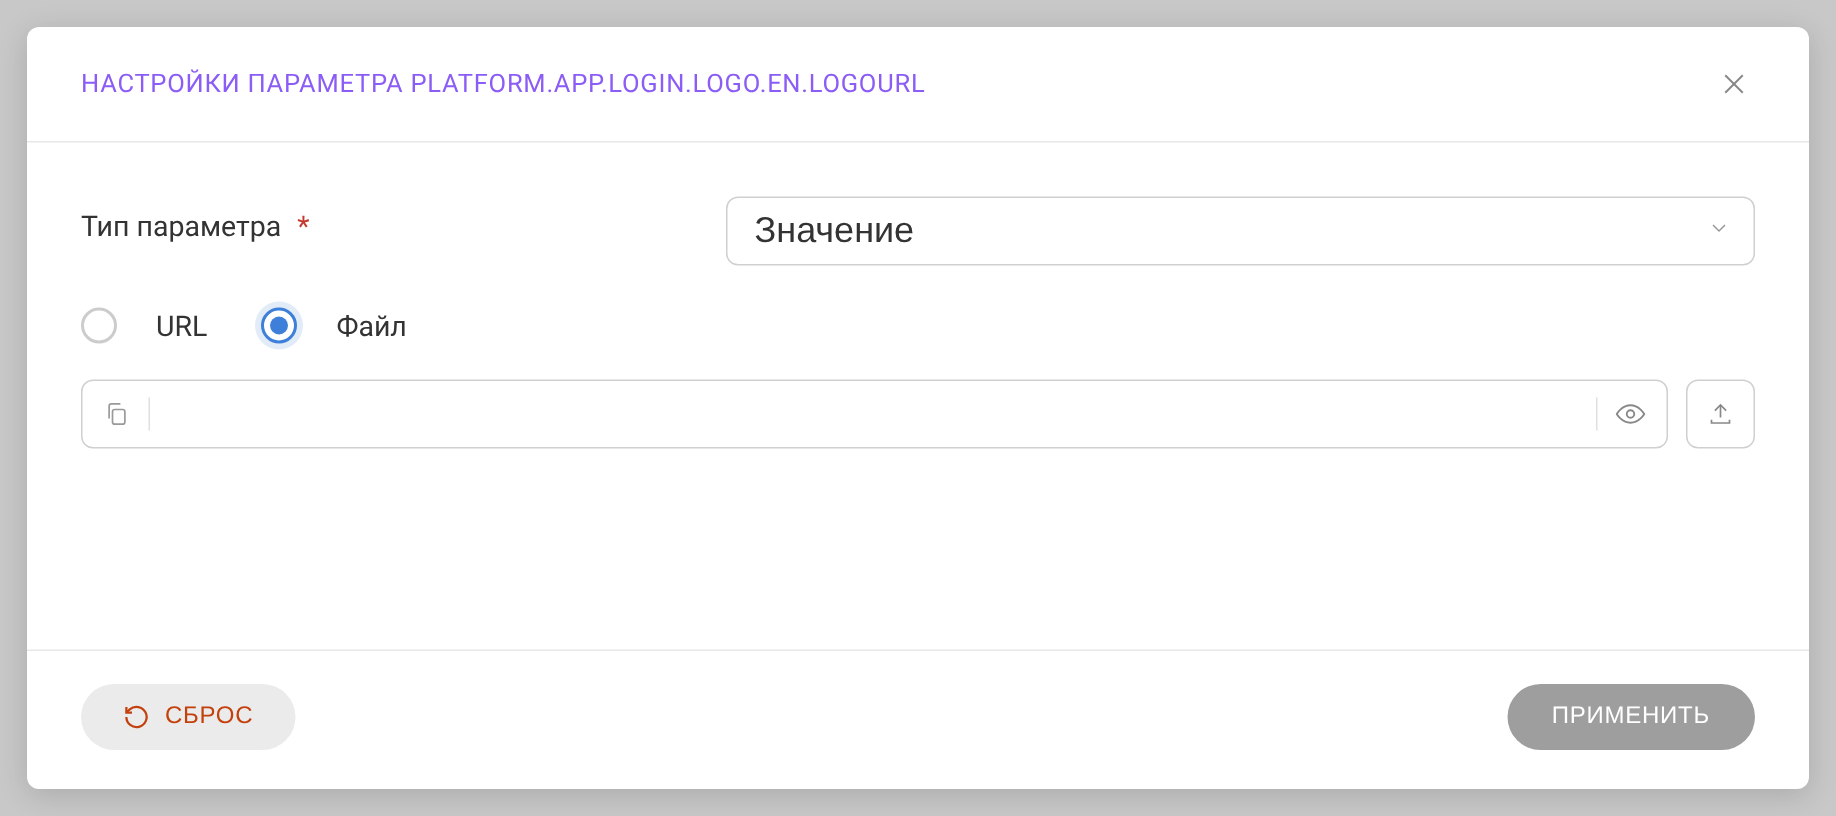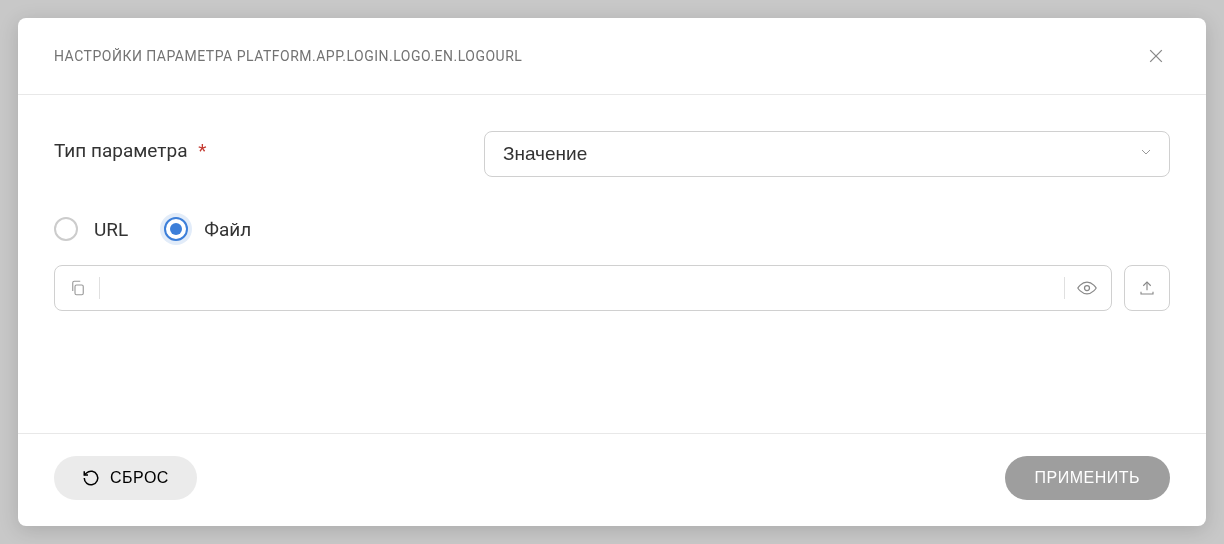--- a/index.html
+++ b/index.html
@@ -32,23 +32,23 @@
     
     .modal-header {
       display: flex;
       align-items: center;
       justify-content: space-between;
       padding: 24px 36px;
       border-bottom: 1px solid #e8e8e8;
     }
     
     .modal-title {
-      font-size: 14px;
+      font-size: 17px;
       font-weight: 400;
-      color: #737373;
+      color: #8b5cf6;
       letter-spacing: 0.5px;
       text-transform: uppercase;
       text-align: right;
     }
     
     .close-btn {
       width: 28px;
       height: 28px;
       display: flex;
       align-items: center;
@@ -95,21 +95,21 @@
       position: relative;
       width: 100%;
     }
     
     .select-input {
       width: 100%;
       height: 46px;
       border: 1px solid #d0d0d0;
       border-radius: 8px;
       padding: 0 40px 0 18px;
-      font-size: 19px;
+      font-size: 24px;
       color: #333;
       background: #fff;
       cursor: pointer;
       appearance: none;
       text-align: left;
     }
     
     .select-arrow {
       position: absolute;
       right: 16px;
@@ -122,23 +122,22 @@
     .radio-group {
       display: flex;
       gap: 36px;
       align-items: center;
       margin-bottom: 24px;
     }
     
     .radio-item {
       display: flex;
       align-items: center;
-      gap: 16px;
-      cursor: pointer;
-      margin-top: 12px;
+      gap: 26px;
+      cursor: pointer;
     }
     
     .radio-circle {
       width: 24px;
       height: 24px;
       border: 2px solid #ccc;
       border-radius: 50%;
       display: flex;
       align-items: center;
       justify-content: center;
@@ -239,21 +238,21 @@
       cursor: pointer;
       display: flex;
       align-items: center;
       gap: 10px;
       border: none;
       letter-spacing: 0.5px;
     }
     
     .btn-reset {
       background: #ebebeb;
-      color: #000000;
+      color: #c2410c;
     }
     
     .btn-reset svg {
       width: 18px;
       height: 18px;
     }
     
     .btn-apply {
       background: #9e9e9e;
       color: #fff;

